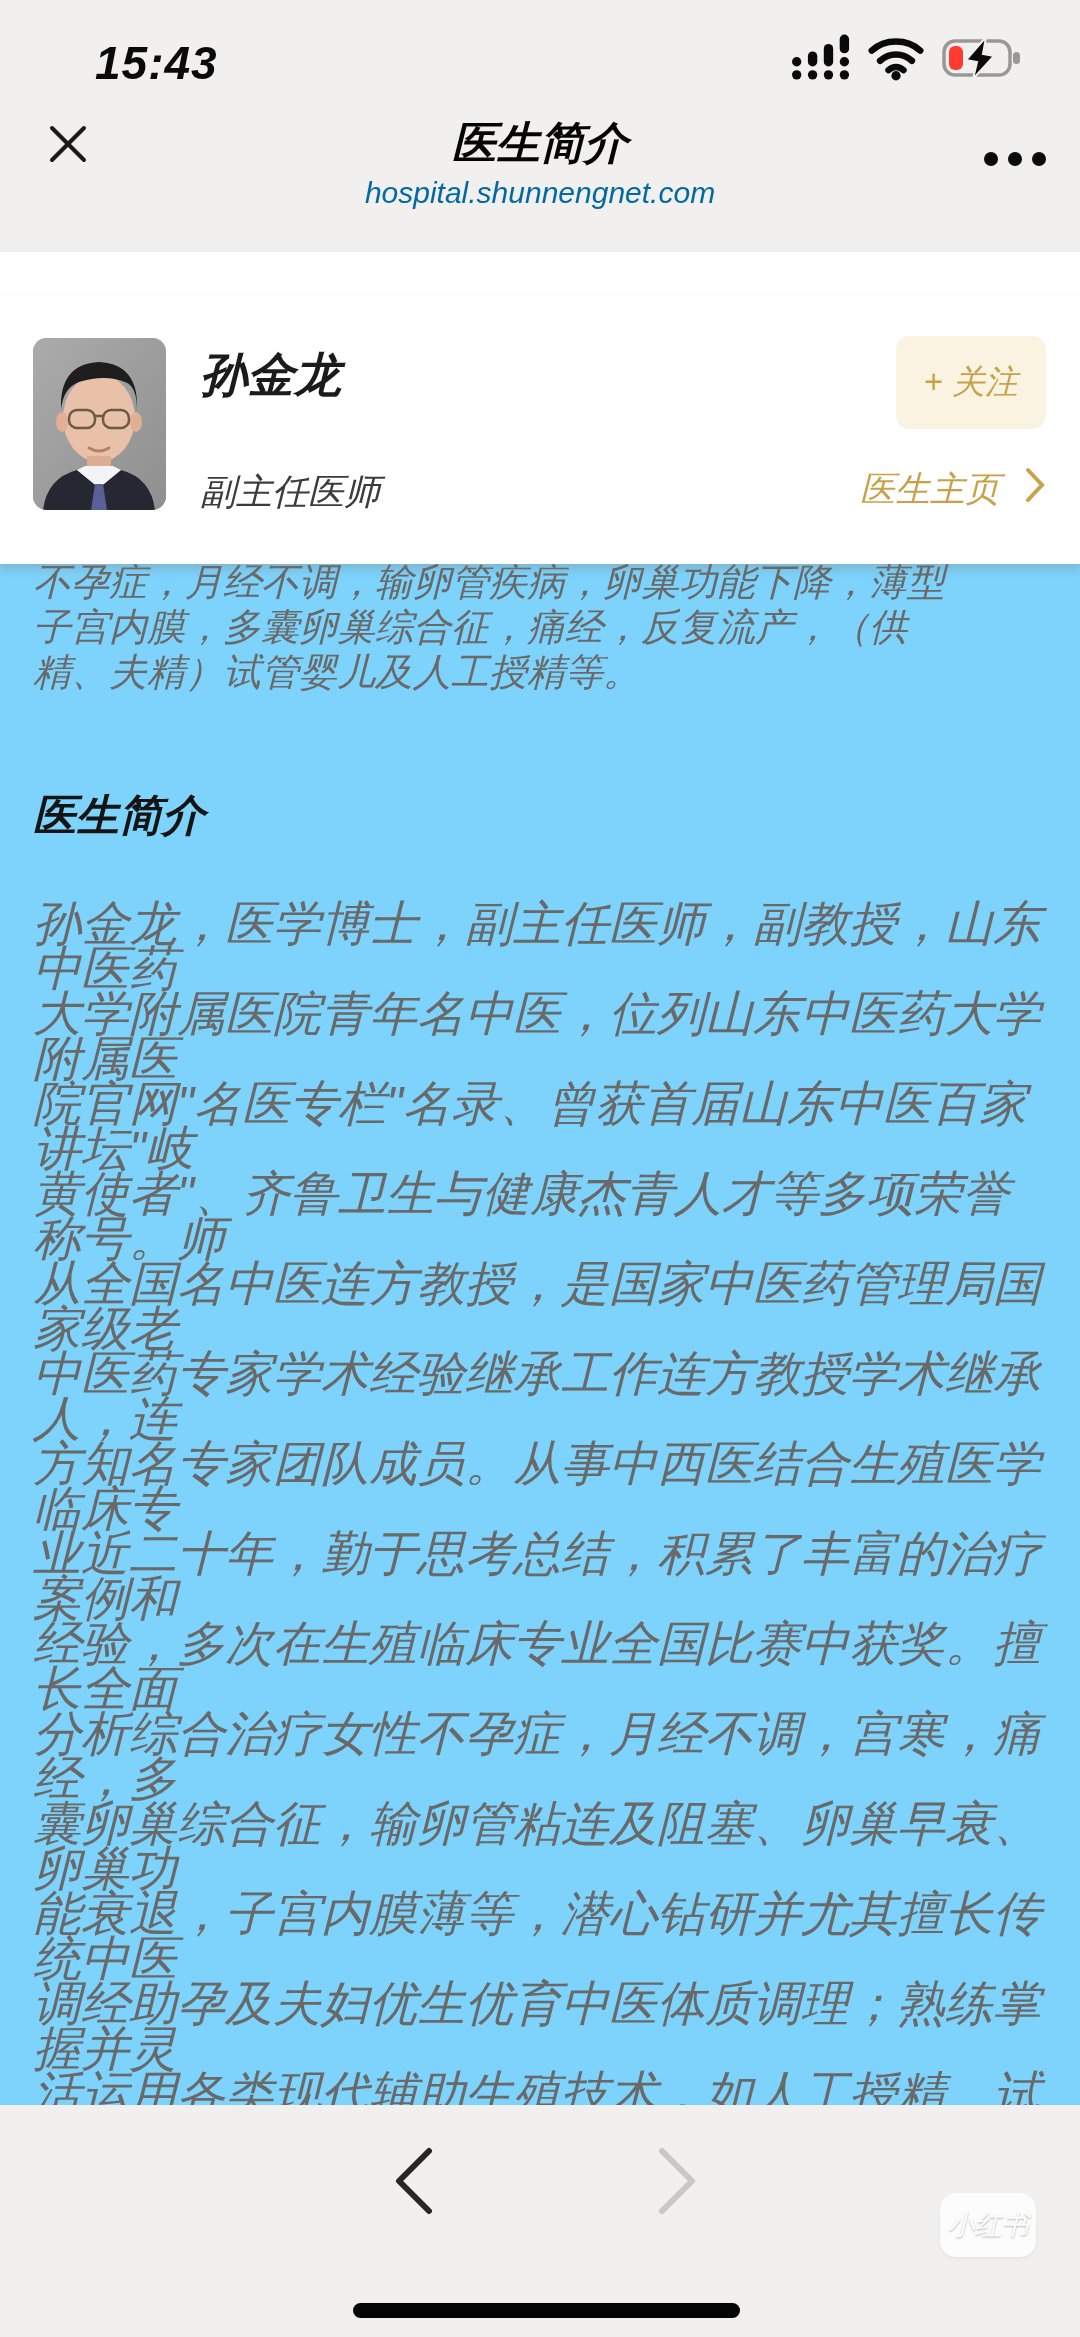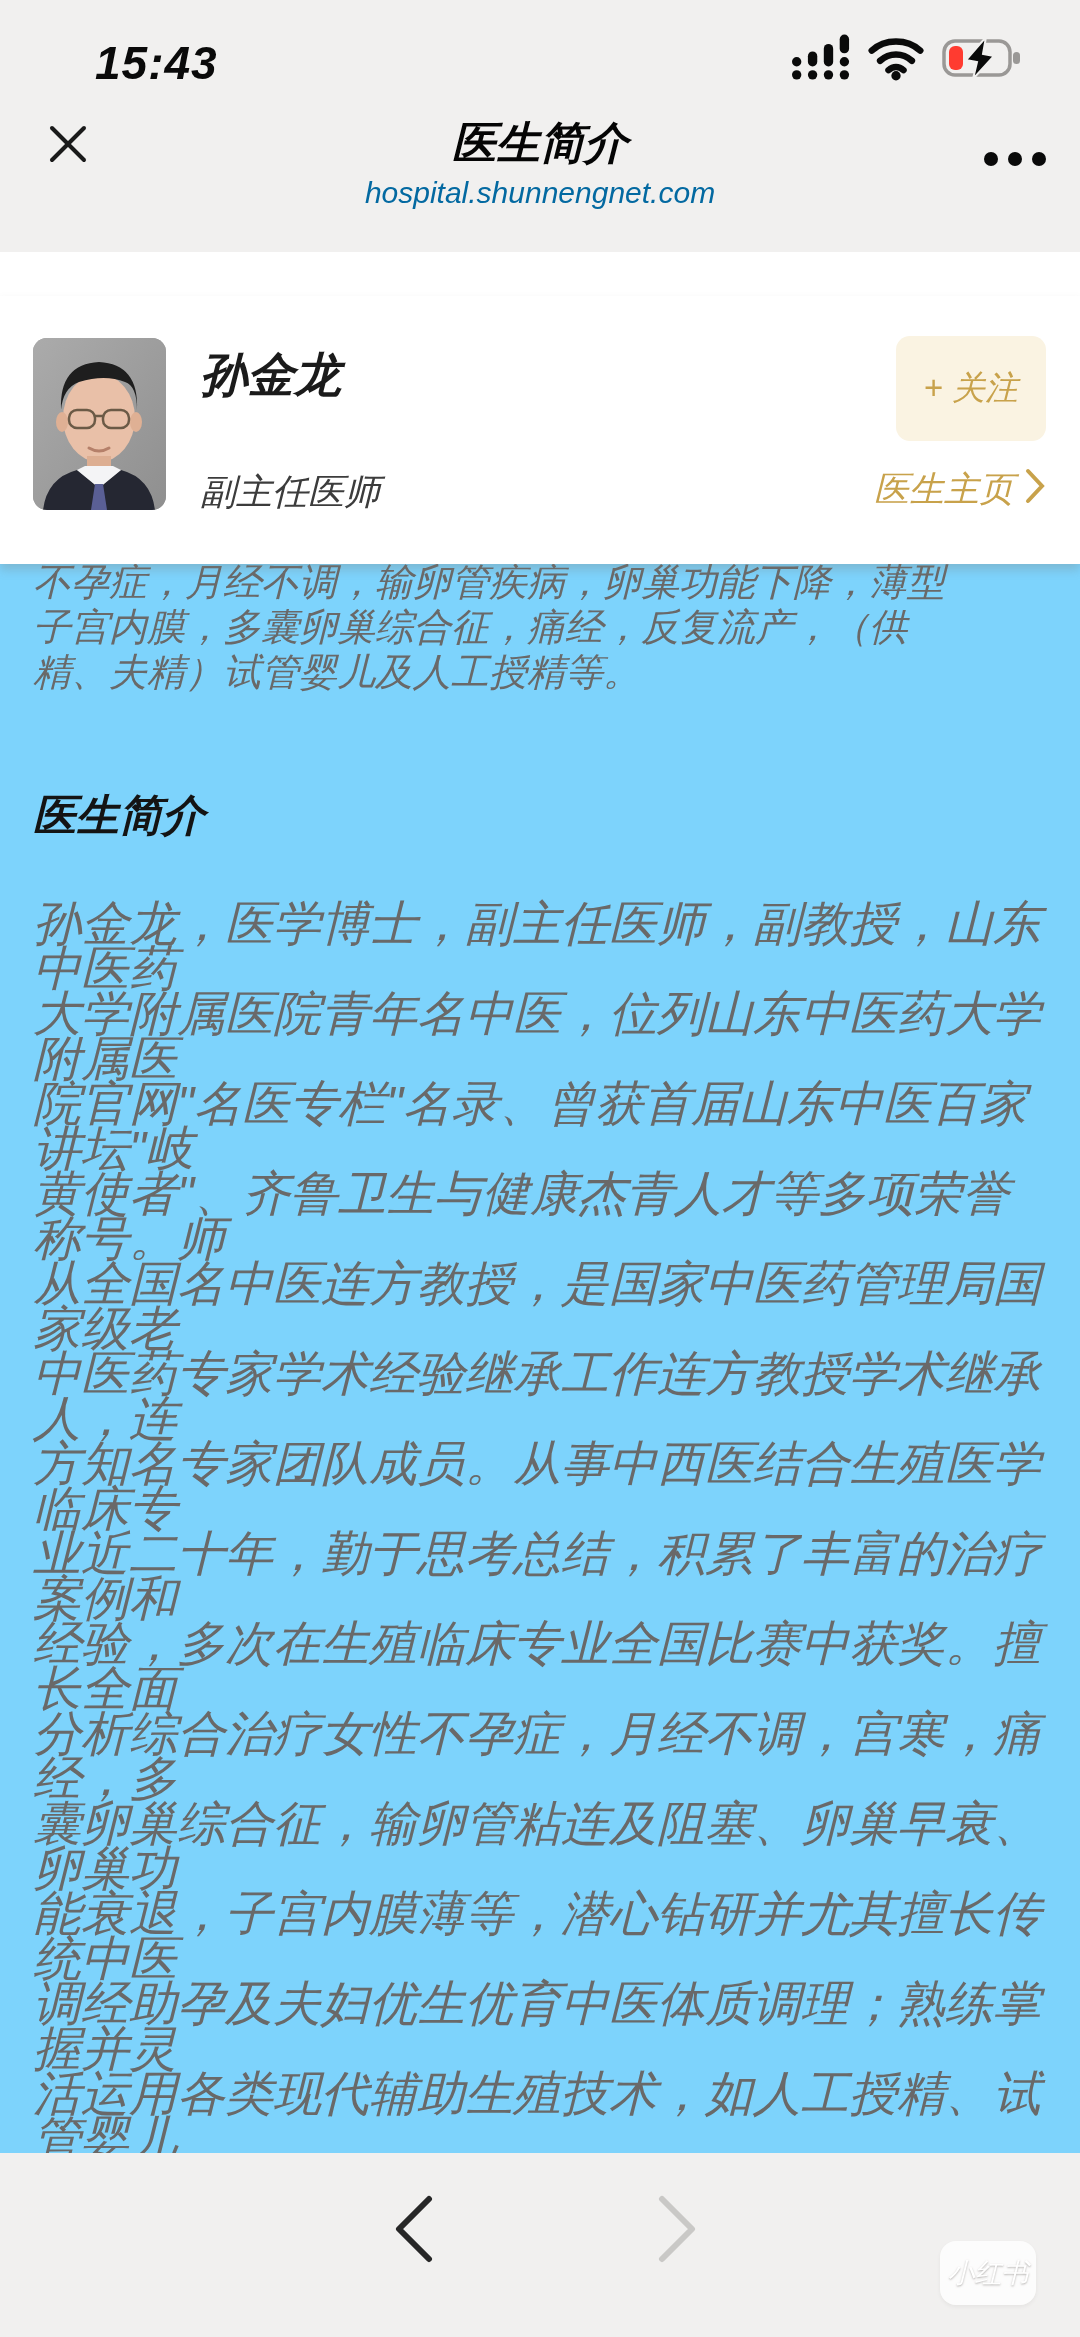--- a/index.html
+++ b/index.html
@@ -18,31 +18,31 @@
   .nav-center { text-align:center; padding-top:14px; }
   .nav-title { font-size:44px; font-weight:600; color:#050505; }
   .nav-url { font-size:30px; color:#0369a1; margin-top:3px; }
   .more-btn { position:absolute; right:30px; top:34px; width:70px; height:50px; display:flex; align-items:center; justify-content:center; cursor:pointer; }
 
   
   .profile-card { position:relative; z-index:2; height:268px; background:#ffffff; box-shadow:0 6px 9px rgba(120,118,115,0.28);margin-top:44px; }
   .photo { position:absolute; left:33px; top:42px; width:133px; height:172px; border-radius:14px; overflow:hidden; background:#9c9c9c; }
   .doc-name { position:absolute; left:200px; top:48px; font-size:47px; font-weight:700; color:#1b1b1b; }
   .doc-role { position:absolute; left:200px; top:172px; font-size:36px; color:#3c3c3c; }
-  .follow-btn { position:absolute; right:34px; top:40px; background:#faf3e2; color:#c8a24b; font-size:33px; padding:30px 28px; border-radius:14px; cursor:pointer; }
-  .homepage-link { position:absolute; right:34px; top:170px; display:flex; align-items:flex-end; gap:10px; color:#c8a24b; font-size:35px; cursor:pointer; }
+  .follow-btn { position:absolute; right:34px; top:40px; background:#faf3e2; color:#c8a24b; font-size:33px; padding:24px 28px; border-radius:14px; cursor:pointer; }
+  .homepage-link { position:absolute; right:34px; top:170px; display:flex; align-items:flex-start; gap:24px; color:#c8a24b; font-size:35px; cursor:pointer; }
 
   
   .content { position:relative; z-index:1; background:#7dd3fc; }
   .excerpt { margin:-4px 33px 0 33px; font-size:38px; line-height:45px; color:#696969; white-space:pre-line; }
   .section-heading { margin:92px 33px 0 33px; font-size:43px; font-weight:700; color:#141414; }
   .bio { margin:56px 33px 12px 33px; font-size:48px; line-height:45px; color:#696969; white-space:pre-line; }
 
   
-  .footer { position:absolute; left:0; right:0; top:2105px; bottom:0; background:#f1f0ef; z-index:3;margin-top:48px; }
+  .footer { position:absolute; left:0; right:0; top:2105px; bottom:0; background:#f1f0ef; z-index:3; }
   .pager-prev { position:absolute; left:383px; top:40px; width:60px; height:72px; display:flex; align-items:center; justify-content:center; cursor:pointer; }
   .pager-next { position:absolute; left:648px; top:40px; width:60px; height:72px; display:flex; align-items:center; justify-content:center; cursor:pointer; }
   .xhs-badge { position:absolute; right:44px; top:88px; width:96px; height:64px; border-radius:16px;
                background:rgba(255,255,255,0.78); box-shadow:0 2px 4px rgba(0,0,0,0.05);
                display:flex; align-items:center; justify-content:center;
                color:#ffffff; font-size:27px; text-shadow:0 1px 2px rgba(160,158,155,0.8); }
   .watermark { position:absolute; right:28px; top:158px; font-size:31px; color:#fbfafa;
                text-shadow:0 2px 3px rgba(150,148,146,0.55); letter-spacing:2px; }
   .home-indicator { position:absolute; left:353px; top:198px; width:387px; height:15px; border-radius:8px; background:#050505; }
 </style>

